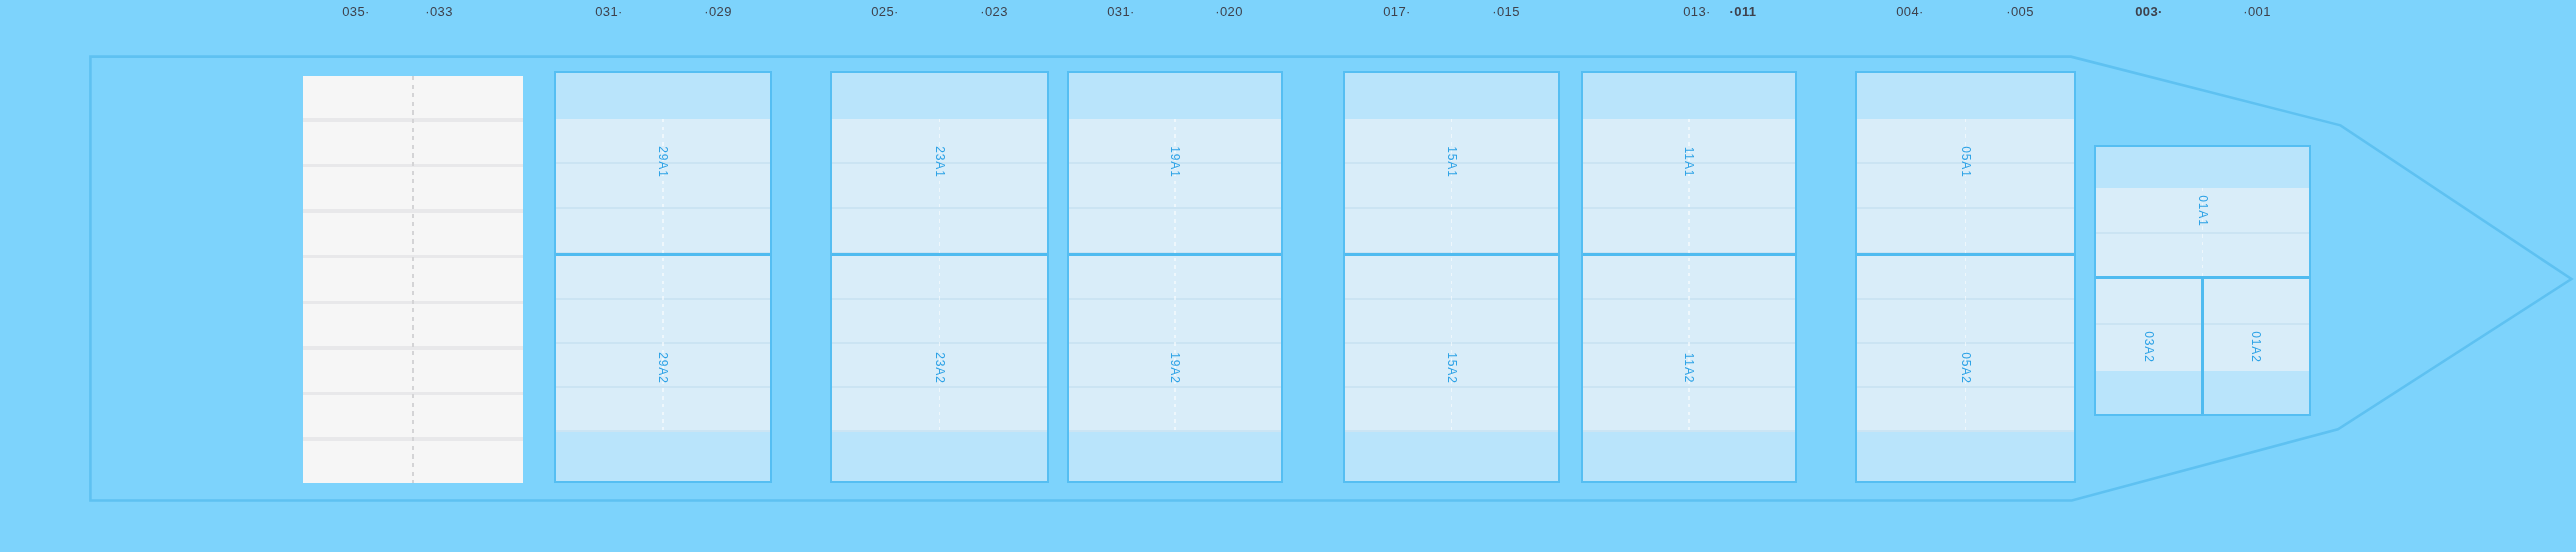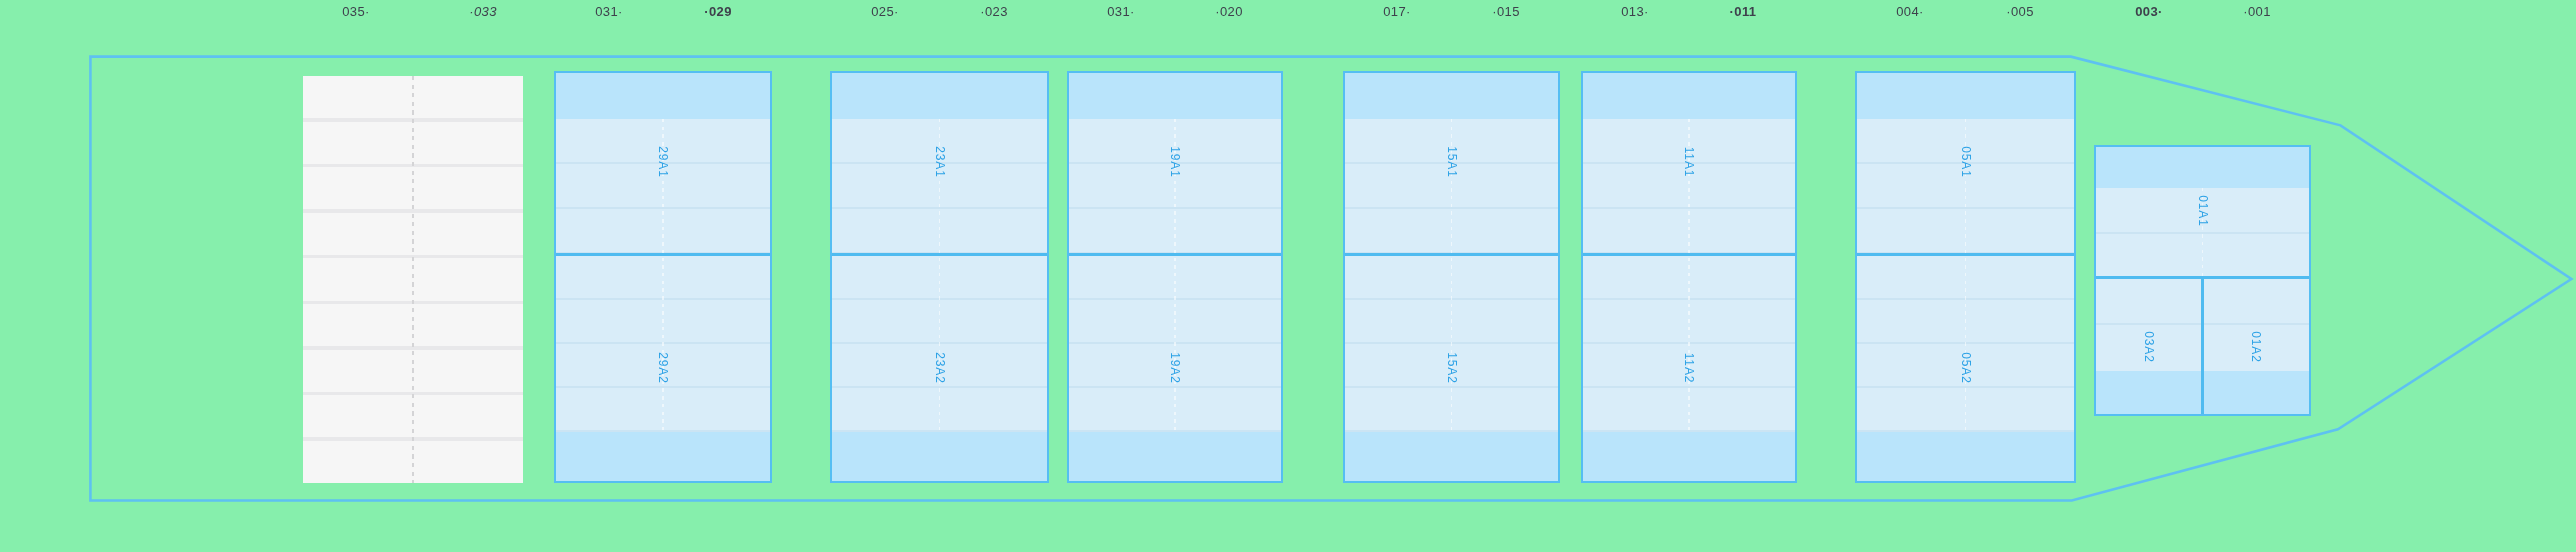--- a/index.html
+++ b/index.html
@@ -1,16 +1,16 @@
 <!DOCTYPE html>
 <html style="font-size:13.7px"><head>
 <meta charset="utf-8">
 <style>
   html,body{margin:0;padding:0;background:#000;}
-  #app{position:relative;width:2576px;height:552px;background:#86efac;overflow:hidden;
+  #app{position:relative;width:2576px;height:552px;background:#7dd3fc;overflow:hidden;
        font-family:"Liberation Sans",sans-serif;}
   
   #ruler{position:absolute;left:0;top:0;width:2576px;height:26px;}
   .ruler-label{position:absolute;top:4.3px;transform:translateX(-50%);
                color:#3e414c;font-size:13px;letter-spacing:0.4px;white-space:nowrap;}
   
   #hull-svg{position:absolute;left:0;top:0;}
   
   .deck-grid{position:absolute;background:#e8e8ea;display:flex;flex-direction:column;gap:3.4px;}
   .grid-row{flex:1;background:#f6f6f6;}
@@ -55,30 +55,30 @@
 <body>
 
 <div id="app">
 
   <svg id="hull-svg" width="2576" height="552" viewBox="0 0 3000 643">
     <polygon id="hull-outline" fill="none" stroke-width="3" points="105,66 2412,66 2726,146 2995,325 2723,500 2413,583 105,583" stroke="#5ec1f1"></polygon>
   </svg>
 
   <div id="ruler">
       <span class="ruler-label" style="left: 356px;">035·</span>
-      <span class="ruler-label" style="left: 483px; font-style: italic;">·033</span>
+      <span class="ruler-label" style="left: 439px;">·033</span>
       <span class="ruler-label" style="left: 609px;">031·</span>
-      <span class="ruler-label" style="left: 718px; font-weight: bold;">·029</span>
+      <span class="ruler-label" style="left: 718px;">·029</span>
       <span class="ruler-label" style="left: 885px;">025·</span>
       <span class="ruler-label" style="left: 994px;">·023</span>
       <span class="ruler-label" style="left: 1121px;">031·</span>
       <span class="ruler-label" style="left: 1229px;">·020</span>
       <span class="ruler-label" style="left: 1397px;">017·</span>
       <span class="ruler-label" style="left: 1506px;">·015</span>
-      <span class="ruler-label" style="left: 1635px;">013·</span>
+      <span class="ruler-label" style="left: 1697px;">013·</span>
       <span class="ruler-label" style="left: 1743px; font-weight: bold;">·011</span>
       <span class="ruler-label" style="left: 1910px;">004·</span>
       <span class="ruler-label" style="left: 2020px;">·005</span>
       <span class="ruler-label" style="left: 2149px; font-weight: bold;">003·</span>
       <span class="ruler-label" style="left: 2257px;">·001</span>
     </div>
 
   <div class="deck-grid" id="deck-grid" style="left: 303px; top: 76px; width: 220px; height: 407px;">
 
   <div class="grid-row"></div>

